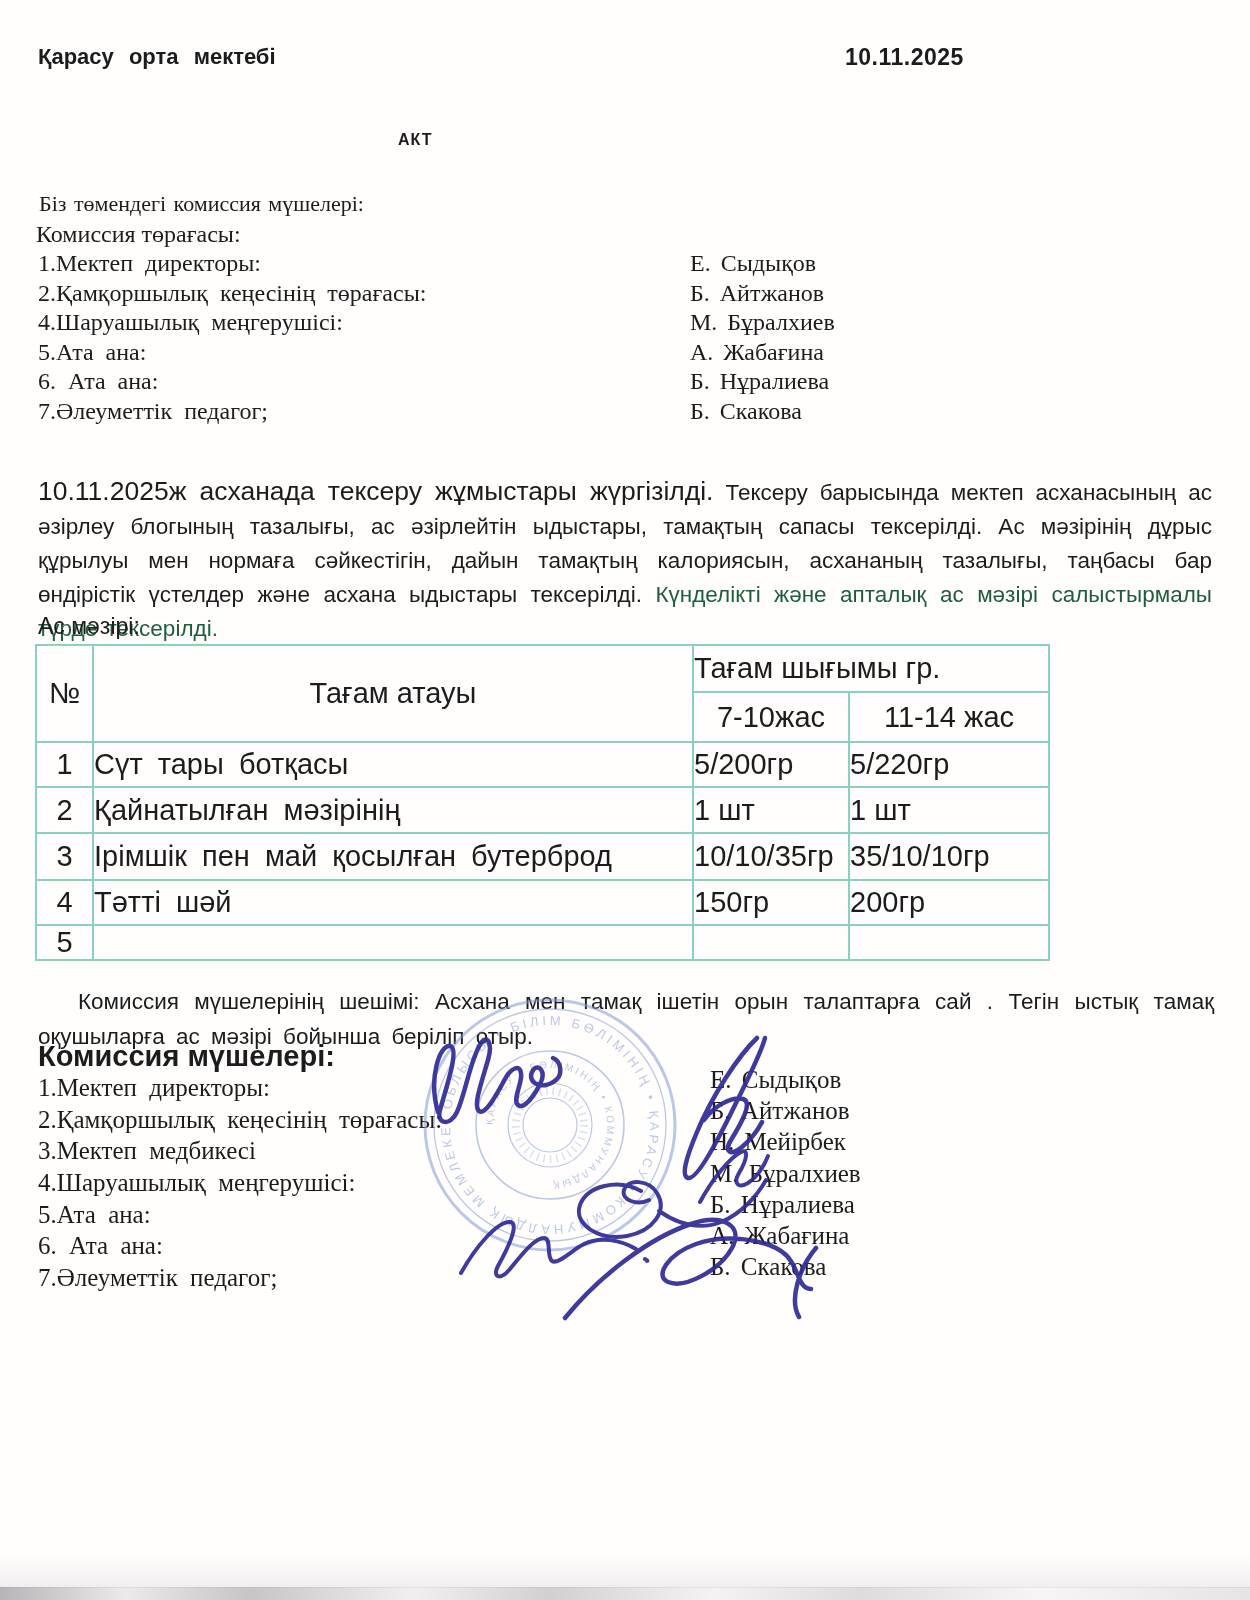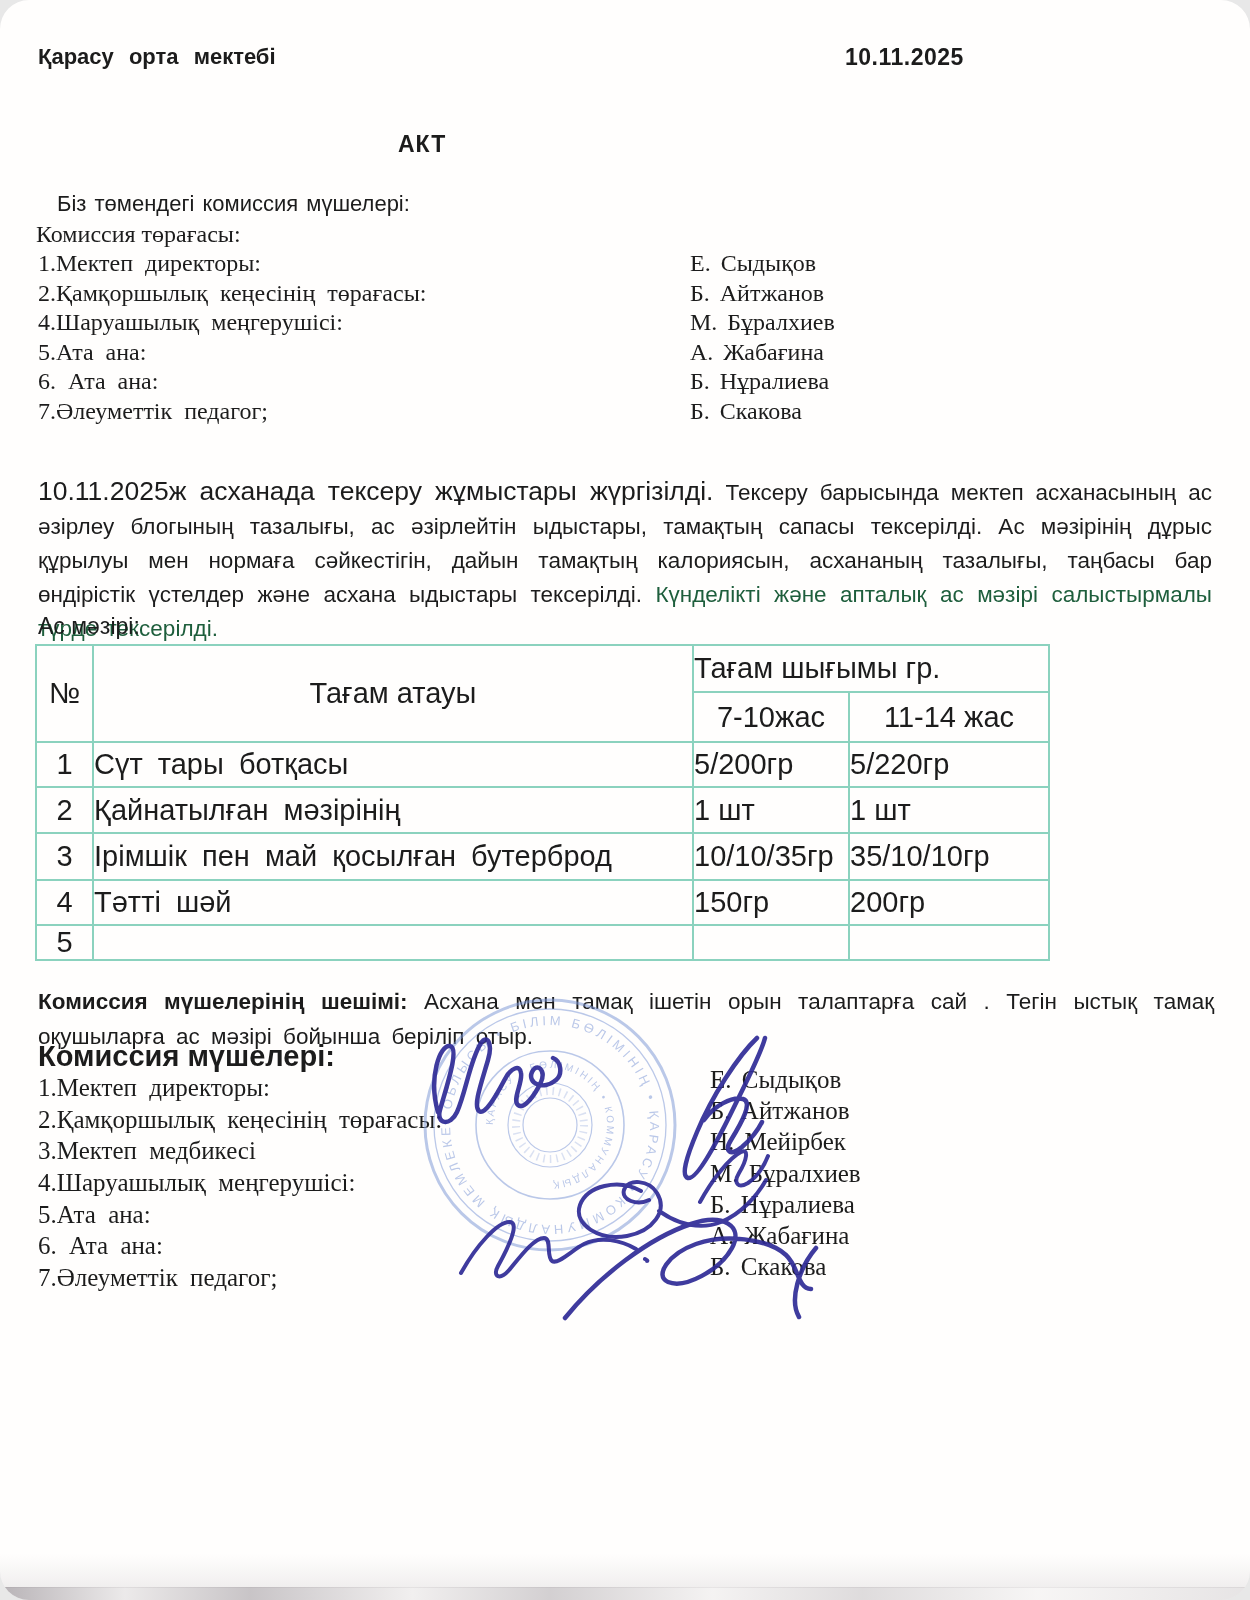--- a/index.html
+++ b/index.html
@@ -12,31 +12,30 @@
   *{box-sizing:border-box;}
   html,body{margin:0;padding:0;background:#e8e8e8;}
   .page{
     position:relative;
     width:1250px;height:1600px;
     margin:0 auto;
     background:#fffefd;
     overflow:hidden;
     color:var(--ink);
     font-family:"Liberation Sans","DejaVu Sans",sans-serif;
-    border-radius:29px;
   }
   .abs{position:absolute;}
   .sans{font-family:"Liberation Sans","DejaVu Sans",sans-serif;}
   .serif{font-family:"Liberation Serif","DejaVu Serif",serif;}
 
   .school{left:38px;top:44px;font-size:22px;font-weight:bold;word-spacing:9px;}
   .date{left:845px;top:44px;font-size:23px;font-weight:bold;letter-spacing:.5px;}
-  .doc-title{left:398px;top:131px;font-size:23px;font-weight:bold;letter-spacing:1px;}
-
-  .intro1{left:57px;top:191px;font-size:22px;word-spacing:2px;}
+  .doc-title{left:398px;top:131px;font-size:16px;font-weight:bold;letter-spacing:1px;}
+
+  .intro1{left:39px;top:191px;font-size:22px;word-spacing:2px;font-family:Liberation Serif, serif;}
   .intro2{left:36px;top:221px;font-size:24px;}
 
   .top-list{left:38px;top:250px;width:1150px;}
   .top-list .row{position:relative;height:29.6px;}
   .top-list .lbl{font-size:24px;word-spacing:6px;}
   .top-list .nm{position:absolute;left:652px;top:0;font-size:24px;word-spacing:4px;white-space:nowrap;}
 
   .body-par{
     left:38px;top:451px;width:1174px;
     font-size:22.5px;line-height:34px;text-align:justify;word-spacing:3px;
@@ -71,21 +70,21 @@
   th.h-out{font-weight:bold;text-align:left;padding-left:15px;}
   th.h-age{font-weight:normal;text-align:center;padding-left:15px;}
   td.c-num{text-align:center;font-size:24px;}
   td.c-name{text-align:left;padding-left:26px;word-spacing:7px;}
   td.c-val{text-align:left;padding-left:14px;}
 
   .decision{
     left:38px;top:961px;width:1176px;
     font-size:22.5px;line-height:35px;text-align:justify;word-spacing:5px;
   }
-  .decision .dl{font-weight:bold;}
+  .decision .dl{font-weight:normal;margin-left:40px;}
 
   .sig-heading{left:38px;top:1040px;font-size:29px;font-weight:bold;}
 
   .bot-list{left:38px;top:1074px;width:600px;}
   .bot-list .row{position:relative;height:31.7px;}
   .bot-list .lbl{font-size:25px;word-spacing:6px;}
 
   .bot-names{left:710px;top:1066px;width:300px;}
   .bot-names .row{position:relative;height:31.2px;}
   .bot-names .nm{font-size:25px;word-spacing:4px;white-space:nowrap;}

